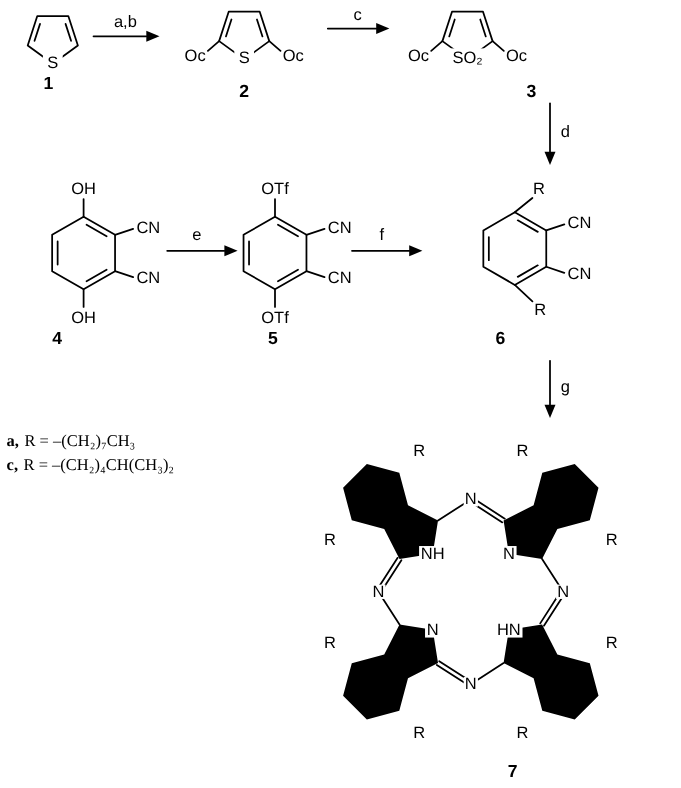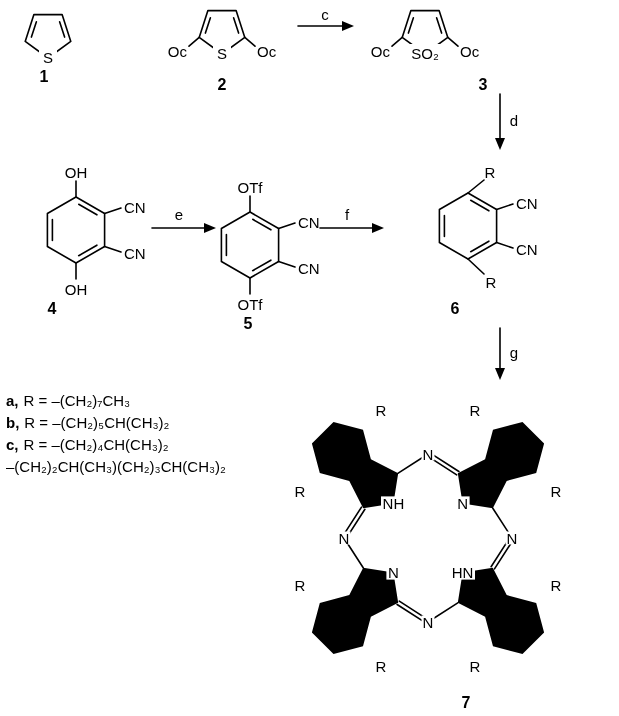--- a/index.html
+++ b/index.html
@@ -8,41 +8,50 @@
   .abs { position:absolute; }
   svg { display:block; overflow:visible; }
   .bond path, .bond line { stroke:#000; stroke-width:1.6; fill:none; stroke-linecap:round; stroke-linejoin:round; }
   .head { fill:#000; stroke:none; }
   .mask { fill:#fff; stroke:none; }
   text { font-family:"Liberation Sans","DejaVu Sans",sans-serif; fill:#000; }
   .atom { font-size:15px; text-anchor:middle; dominant-baseline:central; }
   .num  { font-size:16px; font-weight:700; text-anchor:middle; dominant-baseline:central; }
   .step { font-size:15px; text-anchor:middle; dominant-baseline:central; }
   .rdefs { position:absolute; left:6px; top:390px; font-size:15px;
-           font-family:Liberation Sans, sans-serif; color:#000; }
+           font-family:Liberation Serif, serif; color:#000; }
   .rline { height:22px; line-height:22px; white-space:nowrap; }
   .rkey  { font-weight:700; margin-right:5px; }
 </style>
 </head>
 <body>
 
 <div class="canvas">
 
   <div class="abs" style="left:8px; top:2px;">
     <svg width="80" height="85">
       <g class="bond">
         <path d="M17.2,39.4 L25.9,12.6 L54.1,12.6 L62.8,39.4 L40,56 Z"></path>
         <path d="M23.4,35.1 L28.4,19.7 M56.6,35.1 L51.6,19.7"></path>
       </g>
       <rect class="mask" x="31" y="47" width="18" height="15"></rect>
       <text class="atom" x="40" y="55">S</text>
       <text class="num" x="36" y="74">1</text>
     </svg>
   </div>
 
+  <div class="abs" style="left:83px; top:8px;">
+    <svg width="66" height="34">
+      <g class="bond">
+          <path d="M2,25 L50,25"></path>
+        </g>
+      <polygon class="head" points="50,20 62,25 50,30"></polygon>
+      <text class="step" x="31" y="12">a,b</text>
+    </svg>
+  </div>
 
   <div class="abs" style="left:152px; top:0px;">
     <svg width="140" height="92">
       <g class="bond">
         <path d="M47.2,37.4 L55.9,10.6 L84.1,10.6 L92.8,37.4 L70,54 Z"></path>
         <path d="M53.4,33.1 L58.4,17.7 M86.6,33.1 L81.6,17.7"></path>
         <path d="M47.2,37.4 L37,46.2 M92.8,37.4 L103,46.2"></path>
       </g>
       <rect class="mask" x="61" y="45" width="18" height="15"></rect>
       <text class="atom" x="70" y="53">S</text>
@@ -105,21 +114,21 @@
   <div class="abs" style="left:150px; top:200px;">
     <svg width="74" height="36">
       <g class="bond">
           <path d="M2,28 L54,28"></path>
         </g>
       <polygon class="head" points="54,23 66,28 54,33"></polygon>
       <text class="step" x="29" y="14">e</text>
     </svg>
   </div>
 
-  <div class="abs" style="left:200px; top:155px;">
+  <div class="abs" style="left:200px; top:140px;">
     <svg width="135" height="180">
       <g class="bond">
         <path d="M50,57 L78.6,73.5 L78.6,106.5 L50,123 L21.4,106.5 L21.4,73.5 Z"></path>
         <path d="M52.7,64.3 L70.9,74.8 M70.9,105.2 L52.7,115.7 M26.4,100.5 L26.4,79.5"></path>
         <path d="M50,57 L50,41 M50,123 L50,139 M78.6,73.5 L95,68 M78.6,106.5 L95,112"></path>
       </g>
       <text class="atom" x="50" y="32">OTf</text>
       <text class="atom" x="50" y="149">OTf</text>
       <text class="atom" x="98" y="67" style="text-anchor:start">CN</text>
       <text class="atom" x="98" y="113" style="text-anchor:start">CN</text>
@@ -157,23 +166,21 @@
       <g class="bond">
           <path d="M14,2 L14,42"></path>
         </g>
       <polygon class="head" points="9,42 14,54 19,42"></polygon>
       <text class="step" x="28" y="26">g</text>
     </svg>
   </div>
 
   <div class="rdefs">
     <div class="rline"><span class="rkey">a,</span><span>R = –(CH₂)₇CH₃</span></div>
-    <div class="rline"><span class="rkey">b,</span><span>R = –(CH₂)₅CH(CH₃)₂</span></div>
     <div class="rline"><span class="rkey">c,</span><span>R = –(CH₂)₄CH(CH₃)₂</span></div>
-    <div class="rline"><span>–(CH₂)₂CH(CH₃)(CH₂)₃CH(CH₃)₂</span></div>
   </div>
 
   <div class="abs" style="left:278px; top:388px;">
     <svg width="300" height="330" viewBox="0 0 300 330">
       <defs>
         <path id="iso" d="M115.4,115.4 L85.2,120.2 L71.3,92.9 L92.9,71.3 L120.2,85.2 Z
                          M92.9,71.3 L85,41.8 L55.5,33.9 L33.9,55.5 L41.8,85 L71.3,92.9
                          M85,41.8 L97.7,29.1 M41.8,85 L29.1,97.7
                          M87,66.7 L82.2,48.8 M54.4,41.3 L41.3,54.4 M48.8,82.2 L66.7,87"></path>
       </defs>

